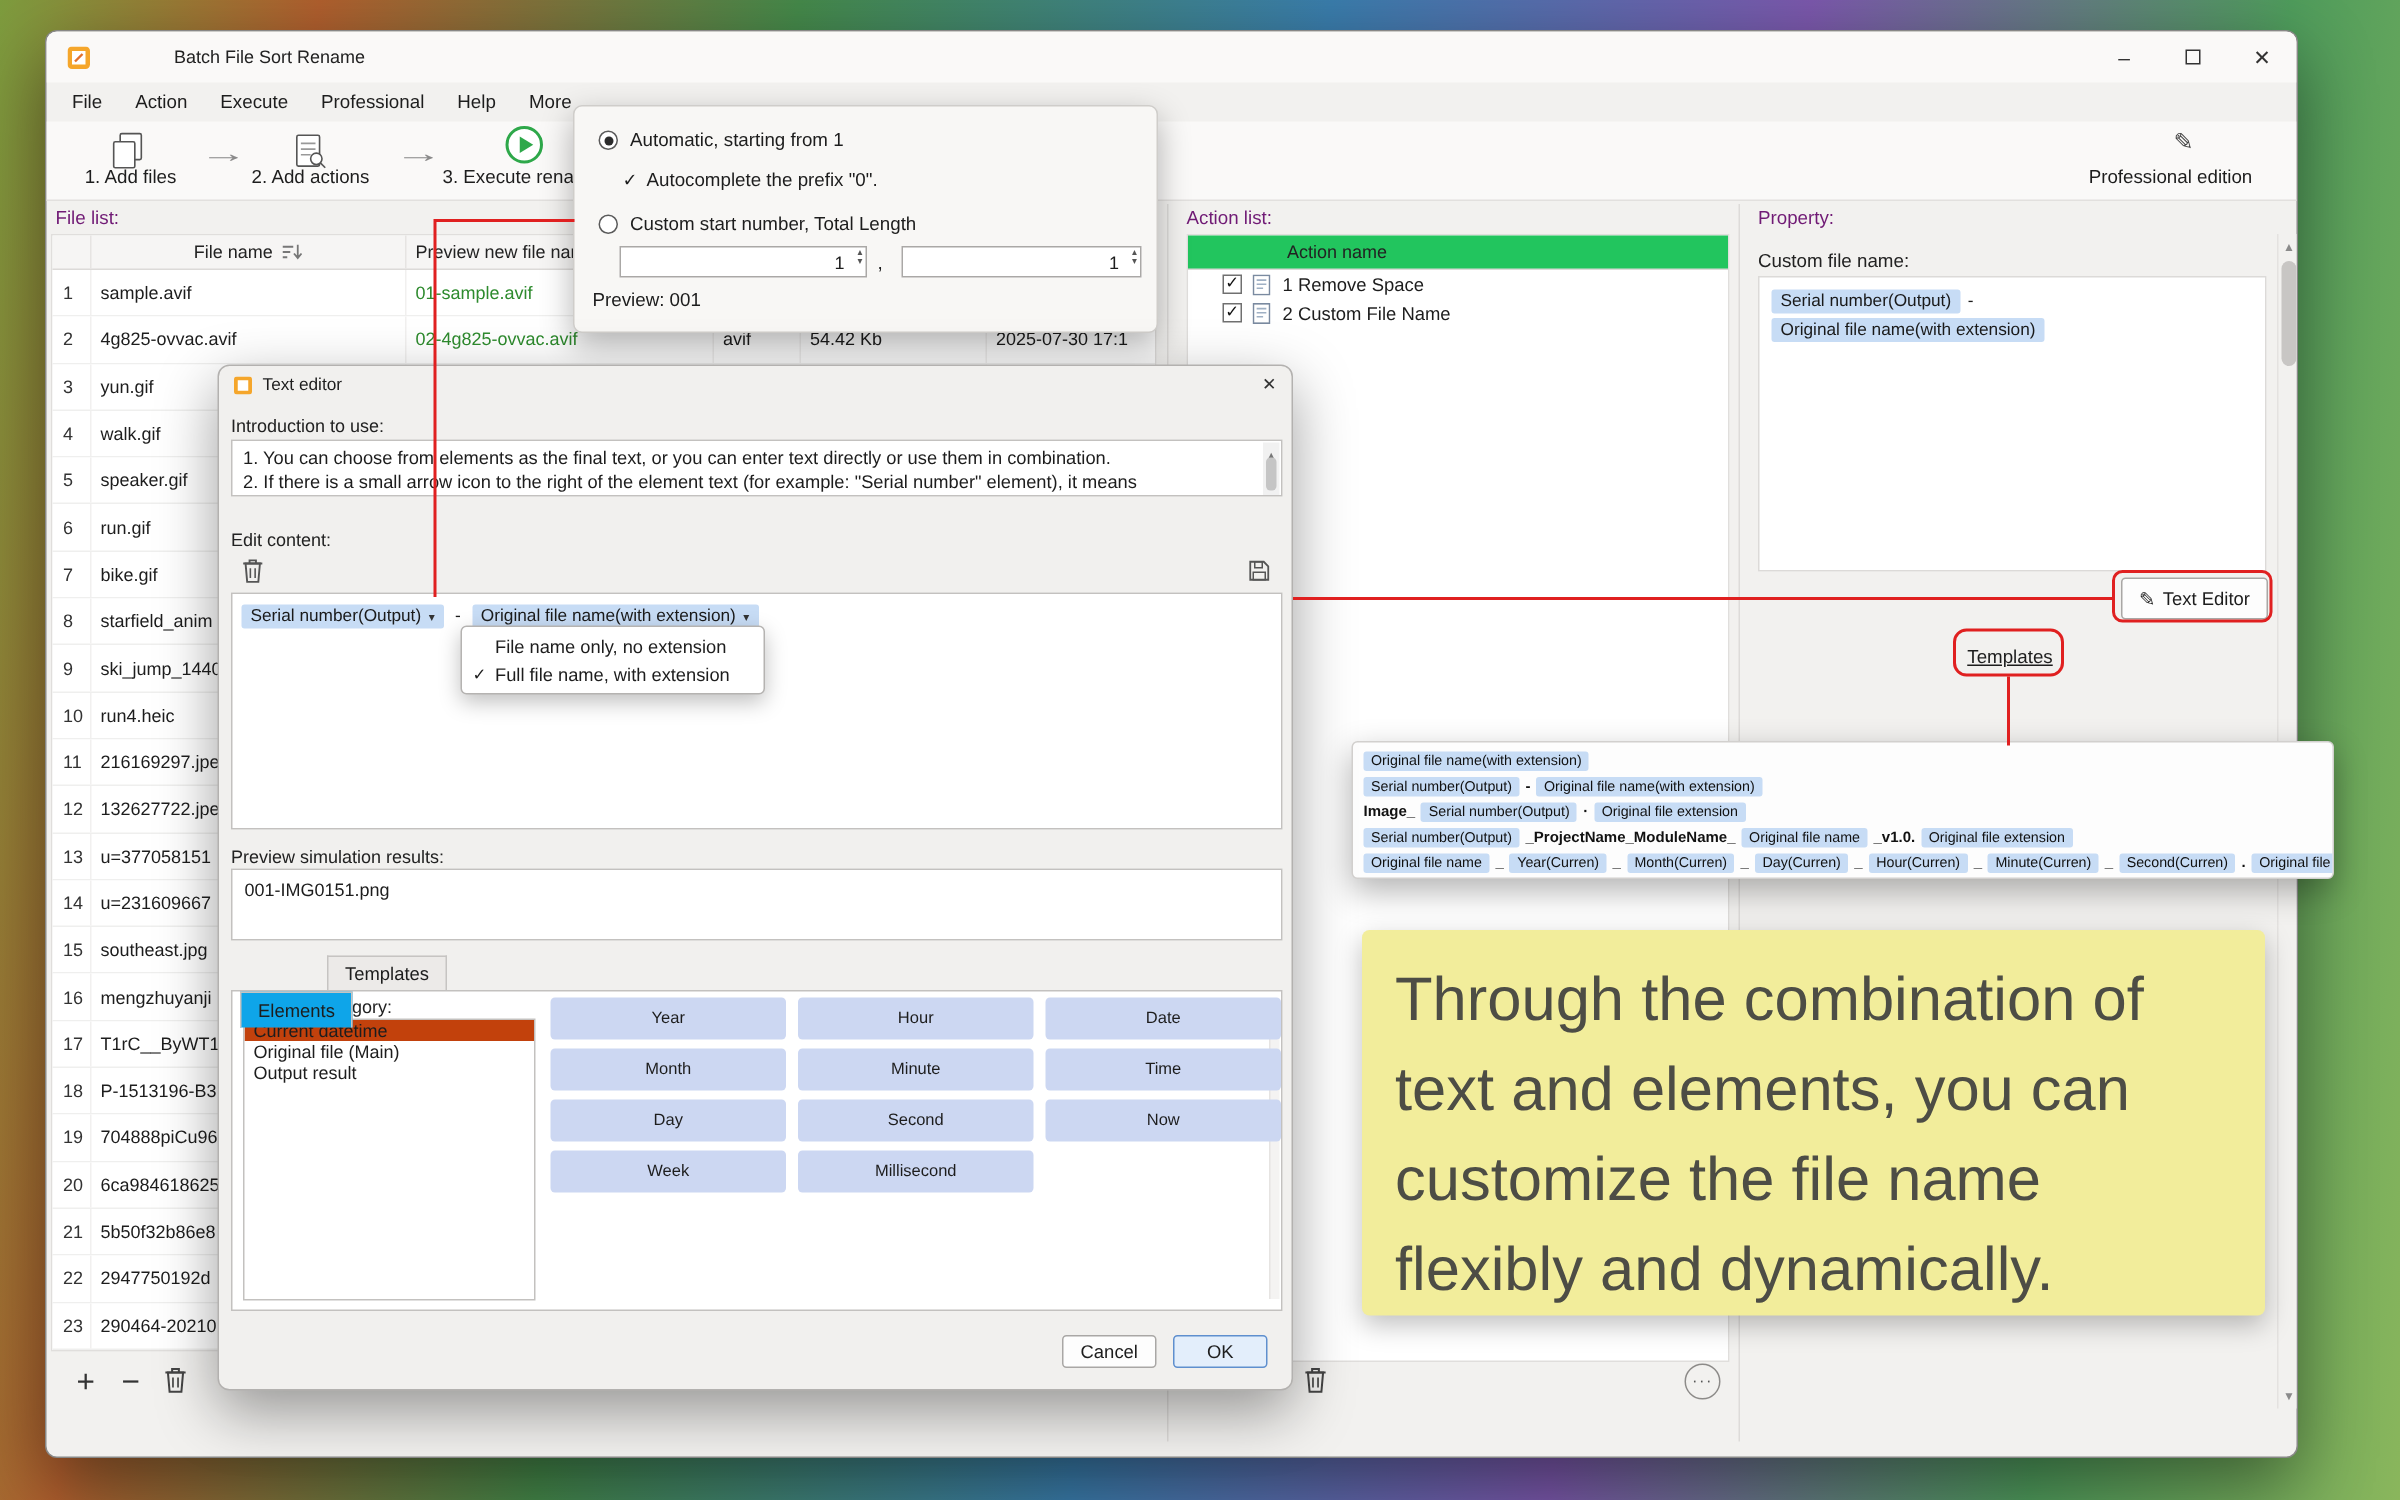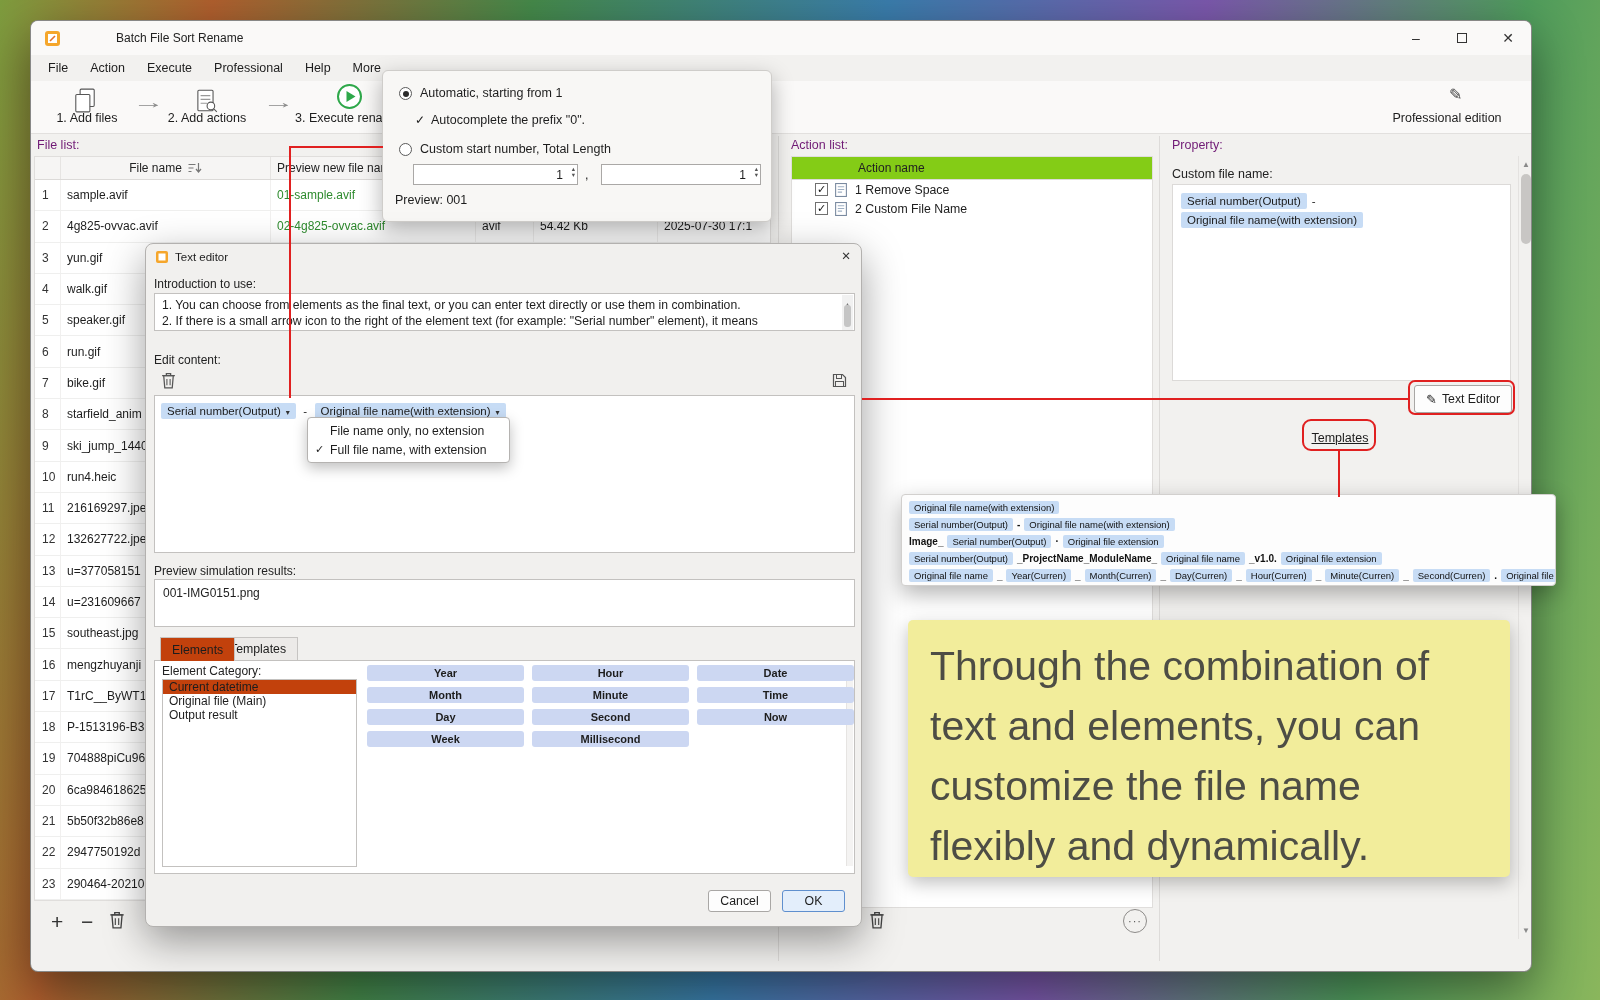--- a/index.html
+++ b/index.html
@@ -29,21 +29,21 @@
   .frow{display:grid;grid-template-columns:26px 210px 205px 58px 124px 110px;height:31.3px;border-bottom:1px solid #efefee;align-items:center;background:#fff;}
   .frow>div{height:100%;display:flex;align-items:center;overflow:hidden;white-space:nowrap;border-right:1px solid #f1f0ef;padding:0 6px;}
   .frow>div:last-child{border-right:none;}
   .frow .c-num{justify-content:flex-start;color:#333;padding-left:7px;}
   .fhead{height:23px;background:#f6f5f4;border-bottom:1px solid #dcdad8;font-size:12px;color:#222;}
   .fhead>div{border-right:1px solid #e6e4e2;}
   .fhead .c-name{justify-content:center;gap:6px;}
   .green{color:var(--green,#2e8b2e);}
   
   #actionlist{position:absolute;left:760px;top:135px;width:362px;height:752px;background:#fff;border:1px solid #e0dedc;}
-  .ahead{height:23px;background:#84cc16;border-bottom:1px solid #dcdad8;font-size:12px;display:flex;align-items:center;padding-left:66px;color:#222;}
+  .ahead{height:23px;background:#22c55e;border-bottom:1px solid #dcdad8;font-size:12px;display:flex;align-items:center;padding-left:66px;color:#222;}
   .arow{height:19px;display:flex;align-items:center;font-size:12.3px;}
   .cbx{width:13px;height:13px;border:1px solid #707070;background:#fff;margin-left:23px;display:flex;align-items:center;justify-content:center;font-size:11px;color:#111;line-height:1;}
   .arow .doc{margin-left:7px;display:flex;}
   .arow .alabel{margin-left:8px;}
   
   #propbox{position:absolute;left:1141px;top:163px;width:339px;height:197px;background:#fff;border:1px solid #dcdad8;padding:8px;}
   .chip{display:inline-block;background:var(--chip_bg,#c7dcf5);border-radius:2px;padding:2px 6px;font-size:11.5px;color:#1a1a1a;}
   .chipline{margin-bottom:3px;display:flex;align-items:center;gap:5px;}
   #texteditor-btn{position:absolute;left:1383px;top:364px;width:98px;height:28px;background:#fdfdfd;border:1px solid #a9a7a5;border-radius:3px;display:flex;align-items:center;justify-content:center;gap:5px;font-size:12.3px;}
   #templates-btn{position:absolute;left:1277px;top:404px;width:64px;height:25px;display:flex;align-items:center;justify-content:center;font-size:12.5px;text-decoration:underline;color:#1d1d1d;}
@@ -72,28 +72,28 @@
   #introscroll{position:absolute;right:1px;top:1px;width:11px;height:49px;background:#f1f1f1;}
   #introscroll .sarrow{position:absolute;left:0;width:11px;text-align:center;font-size:7px;color:#777;}
   #introscroll .thumb{position:absolute;left:2px;top:10px;width:7px;height:22px;background:#c5c5c5;border-radius:3px;}
   #editarea{left:8px;top:151px;width:701px;height:158px;padding:5px 6px;}
   .chip .chev{font-size:8px;margin-left:5px;color:#333;}
   #dropdown{position:absolute;left:161px;top:173px;width:203px;height:46px;background:#fff;border:1px solid #b5b3b1;border-radius:4px;box-shadow:0 5px 14px rgba(0,0,0,.25);z-index:5;padding-top:3px;}
   #dropdown .ditem{height:19px;display:flex;align-items:center;font-size:12.2px;padding-left:22px;position:relative;}
   #dropdown .ditem .dcheck{position:absolute;left:7px;font-size:11px;}
   #previewbox{left:8px;top:335px;width:701px;height:48px;padding:6px 8px;font-size:12px;}
   .tab{position:absolute;top:393px;height:23px;padding:0 11px;font-size:12.3px;display:flex;align-items:center;border:1px solid #c6c4c2;border-bottom:none;background:#eceae8;}
-  .tab.active{background:#c2410c;z-index:3;height:24px;}
+  .tab.active{background:#0ea5e9;z-index:3;height:24px;margin-top:24px;}
   #tabpanel{left:8px;top:416px;width:701px;height:214px;}
   #catlist{left:16px;top:435px;width:195px;height:188px;overflow:hidden;}
   #catlist .cat-item{font-size:12px;padding:0 6px;height:14px;line-height:14px;white-space:nowrap;}
   #catlist .cat-item:first-child{background:#c2410c;}
   #cattrack{position:absolute;right:8px;top:436px;width:7px;height:186px;background:#f4f3f2;border-left:1px solid #e6e4e2;}
   #elemgrid{position:absolute;left:221px;top:421px;width:487px;display:grid;grid-template-columns:repeat(3,157px);gap:6px 8px;}
-  .elembtn{height:16px;background:var(--element_btn,#ccd7f2);border-radius:3px;font-size:11px;display:flex;align-items:center;justify-content:center;color:#1d1d1d;font-weight:bold;}
+  .elembtn{height:28px;background:var(--element_btn,#ccd7f2);border-radius:3px;font-size:11px;display:flex;align-items:center;justify-content:center;color:#1d1d1d;}
   .dlgbtn{position:absolute;top:646px;width:63px;height:22px;display:flex;align-items:center;justify-content:center;font-size:12.3px;background:#fdfdfd;border:1px solid #a9a7a5;border-radius:3px;}
   #okbtn{background:#e3eefb;border:1px solid #5f8fce;}
   
   #tplpopup{position:absolute;left:901px;top:494px;width:655px;height:92px;background:#fdfdfd;border:1px solid #d2d0ce;border-radius:4px;box-shadow:0 8px 22px rgba(0,0,0,.30);z-index:35;padding:4px 7px;overflow:hidden;}
   .tpl-row{height:17px;display:flex;align-items:center;gap:4px;white-space:nowrap;}
   .seg{font-size:10px;font-weight:bold;color:#111;}
   .seg.chip{font-weight:normal;font-size:9.5px;padding:1px 5px;border-radius:2px;background:var(--chip_bg,#c7dcf5);}
   
   #note{position:absolute;left:908px;top:620px;width:602px;height:257px;background:var(--note_bg,#f2ed9b);border-radius:5px;box-shadow:0 6px 18px rgba(0,0,0,.25);z-index:30;padding:16px 0 0 22px;}
   #note div{font-size:41px;line-height:60px;color:#4d4d45;}

